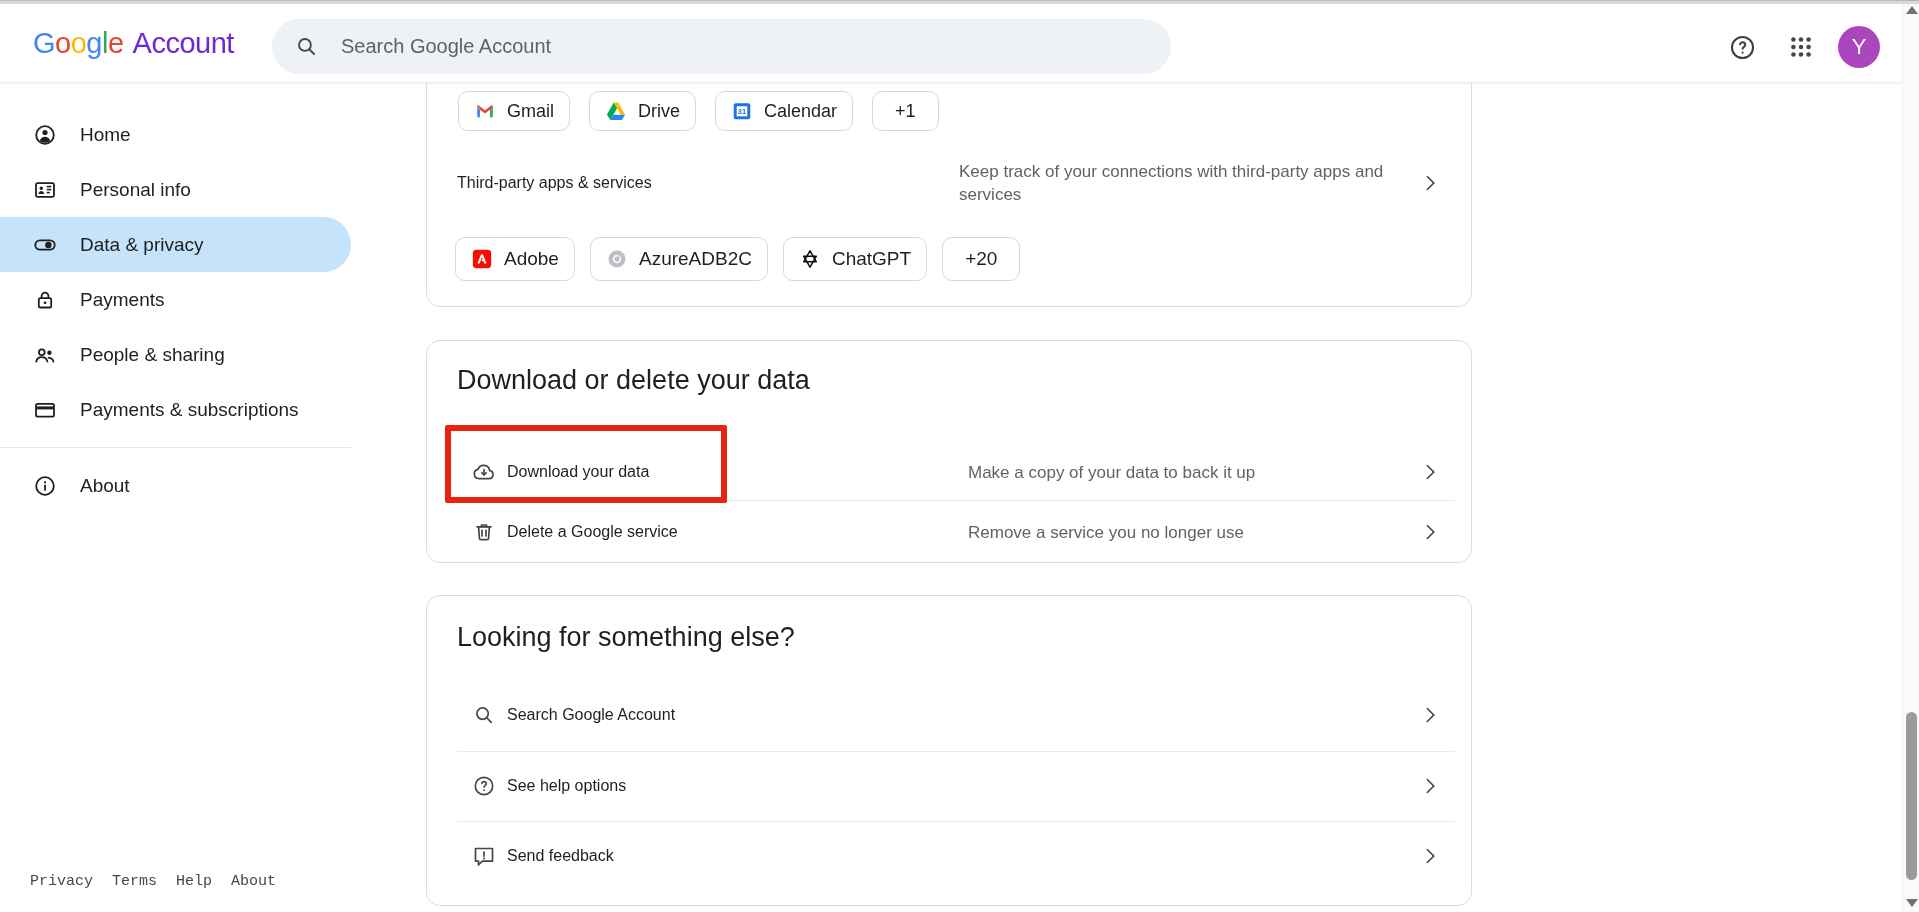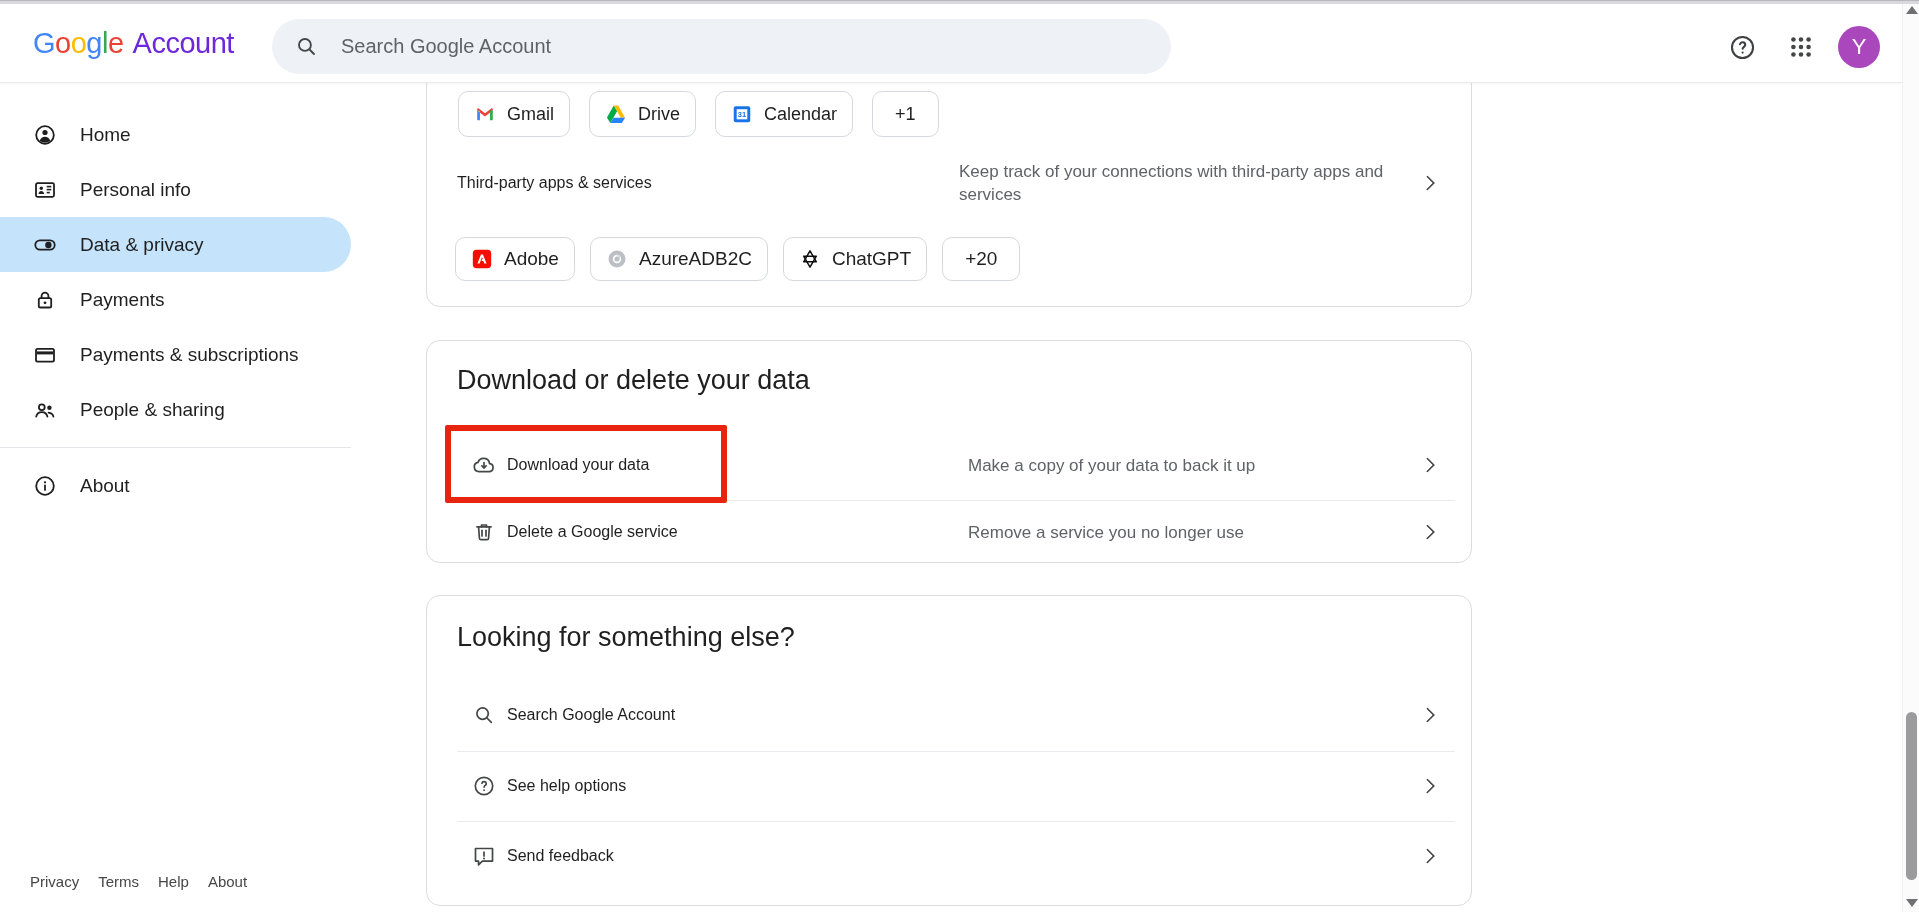--- a/index.html
+++ b/index.html
@@ -29,33 +29,33 @@
   
   .sidebar{position:absolute;left:0;top:83px;width:351px;padding-top:24px;z-index:10;}
   .nav-item{position:relative;height:55px;display:flex;align-items:center;padding-left:33px;cursor:pointer;}
   .nav-item.sel{background:#c5e3fa;border-radius:0 28px 28px 0;}
   .nicon{width:24px;height:24px;display:flex;align-items:center;justify-content:center;}
   .nlabel{margin-left:23px;font-size:19px;color:#1f1f1f;}
   .nav-divider{height:1px;background:#e3e5e8;margin:10px 0;}
 
   
   .footer{position:absolute;left:30px;top:873px;display:flex;gap:19px;z-index:10;}
-  .footer span{font-size:15px;color:#474747;cursor:pointer;}
+  .footer span{font-size:15px;color:#474747;cursor:pointer;font-family:Liberation Mono, monospace;}
 
   
   .card{position:absolute;left:426px;width:1046px;background:#fff;border:1px solid #dadce0;border-radius:14px;}
   .card1{top:56px;height:251px;}
   .card2{top:340px;height:223px;}
   .card3{top:595px;height:311px;}
   .card-title{position:absolute;left:30px;font-size:27px;color:#1f1f1f;font-weight:400;letter-spacing:0;}
   .chips{position:absolute;display:flex;}
   .chips1{left:31px;top:34px;gap:19px;}
   .chips2{left:28px;top:180px;gap:15px;}
   .chip{display:inline-flex;align-items:center;background:#fff;border:1px solid #d5d8dc;border-radius:10px;cursor:pointer;}
-  .chips1 .chip{height:46px;padding:0 15px;font-size:18px;color:#1f1f1f;}
+  .chips1 .chip{height:40px;padding:0 15px;font-size:18px;color:#1f1f1f;}
   .chips2 .chip{height:44px;padding:0 15px;font-size:19px;color:#1f1f1f;}
   .chip.more{padding:0 22px;}
   .chip .cic{display:flex;align-items:center;margin-right:11px;}
   .crow{position:absolute;left:0;width:100%;cursor:pointer;}
   .ricon{position:absolute;left:45px;top:50%;transform:translateY(-50%);width:24px;height:24px;}
   .rlabel{position:absolute;left:80px;top:50%;transform:translateY(-50%);font-size:16px;color:#1f1f1f;white-space:nowrap;}
   .rlabel.plain{left:30px;}
   .rdesc{position:absolute;left:541px;top:50%;transform:translateY(-50%);font-size:17px;color:#5f6368;width:430px;line-height:23px;}
   .rdesc.wide{left:532px;width:445px;}
   .chev{position:absolute;right:38px;top:50%;width:11px;height:11px;border-top:2.6px solid #48484b;border-right:2.6px solid #48484b;
@@ -160,38 +160,38 @@
         <svg width="24" height="24" viewBox="0 0 24 24" fill="none" stroke="#1f1f1f" stroke-width="1.8">
           <rect x="5.8" y="10.2" width="12.4" height="9.3" rx="1.6"></rect>
           <path d="M8.6 10.2V8.1a3.4 3.4 0 0 1 6.8 0v2.1"></path>
           <circle cx="12" cy="14.8" r="1.4" fill="#1f1f1f" stroke="none"></circle>
         </svg>
       </span>
       <span class="nlabel">Payments</span>
     </div>
     <div class="nav-item">
       <span class="nicon">
-        <svg width="24" height="24" viewBox="0 0 24 24" fill="none" stroke="#1f1f1f" stroke-width="1.8">
-          <rect x="3" y="5.8" width="18" height="12.9" rx="1.6"></rect>
-          <rect x="3.9" y="8.4" width="16.2" height="3" fill="#1f1f1f" stroke="none"></rect>
-        </svg>
-      </span>
-      <span class="nlabel">Payments &amp; subscriptions</span>
-    </div>
-    <div class="nav-item">
-      <span class="nicon">
         <svg width="24" height="24" viewBox="0 0 24 24" fill="none" stroke="#1f1f1f" stroke-width="1.8" stroke-linecap="round">
           <circle cx="8.8" cy="9.2" r="2.9"></circle>
           <path d="M3.2 18.6c.6-2.9 2.7-4.5 5.6-4.5s5 1.6 5.6 4.5"></path>
           <circle cx="16.4" cy="9.8" r="2.2" fill="#1f1f1f" stroke="none"></circle>
           <path d="M15.6 14.7c2.6.4 4.3 1.8 4.8 3.9"></path>
         </svg>
       </span>
       <span class="nlabel">People &amp; sharing</span>
     </div>
+    <div class="nav-item">
+      <span class="nicon">
+        <svg width="24" height="24" viewBox="0 0 24 24" fill="none" stroke="#1f1f1f" stroke-width="1.8">
+          <rect x="3" y="5.8" width="18" height="12.9" rx="1.6"></rect>
+          <rect x="3.9" y="8.4" width="16.2" height="3" fill="#1f1f1f" stroke="none"></rect>
+        </svg>
+      </span>
+      <span class="nlabel">Payments &amp; subscriptions</span>
+    </div>
     <div class="nav-divider"></div>
     <div class="nav-item">
       <span class="nicon">
         <svg width="24" height="24" viewBox="0 0 24 24" fill="none" stroke="#1f1f1f" stroke-width="1.8" stroke-linecap="round">
           <circle cx="12" cy="12" r="8.8"></circle>
           <line x1="12" y1="11.3" x2="12" y2="15.9"></line>
           <circle cx="12" cy="8.3" r="1.15" fill="#1f1f1f" stroke="none"></circle>
         </svg>
       </span>
       <span class="nlabel">About</span>
@@ -275,21 +275,21 @@
         <span>+20</span>
       </div>
     </div>
   </div>
 
   <div class="card card2">
     <div class="card-title" style="top:24px;">Download or delete your data</div>
 
     <div class="hl-box" style="border-color:#e8240f"></div>
 
-    <div class="crow" style="top:87px;height:74px;">
+    <div class="crow" style="top:94px;height:74px;">
       <span class="ricon">
         <svg width="24" height="24" viewBox="0 0 24 24" fill="none" stroke="#444746" stroke-width="1.7" stroke-linecap="round" stroke-linejoin="round">
           <path d="M7 18.6h10a4 4 0 0 0 .6-7.96A6 6 0 0 0 6 9.4a4.65 4.65 0 0 0 1 9.2Z"></path>
           <line x1="12" y1="9.6" x2="12" y2="14.7"></line>
           <path d="M9.9 12.8 12 14.9l2.1-2.1"></path>
         </svg>
       </span>
       <span class="rlabel">Download your data</span>
       <span class="rdesc">Make a copy of your data to back it up</span>
       <span class="chev"></span>

